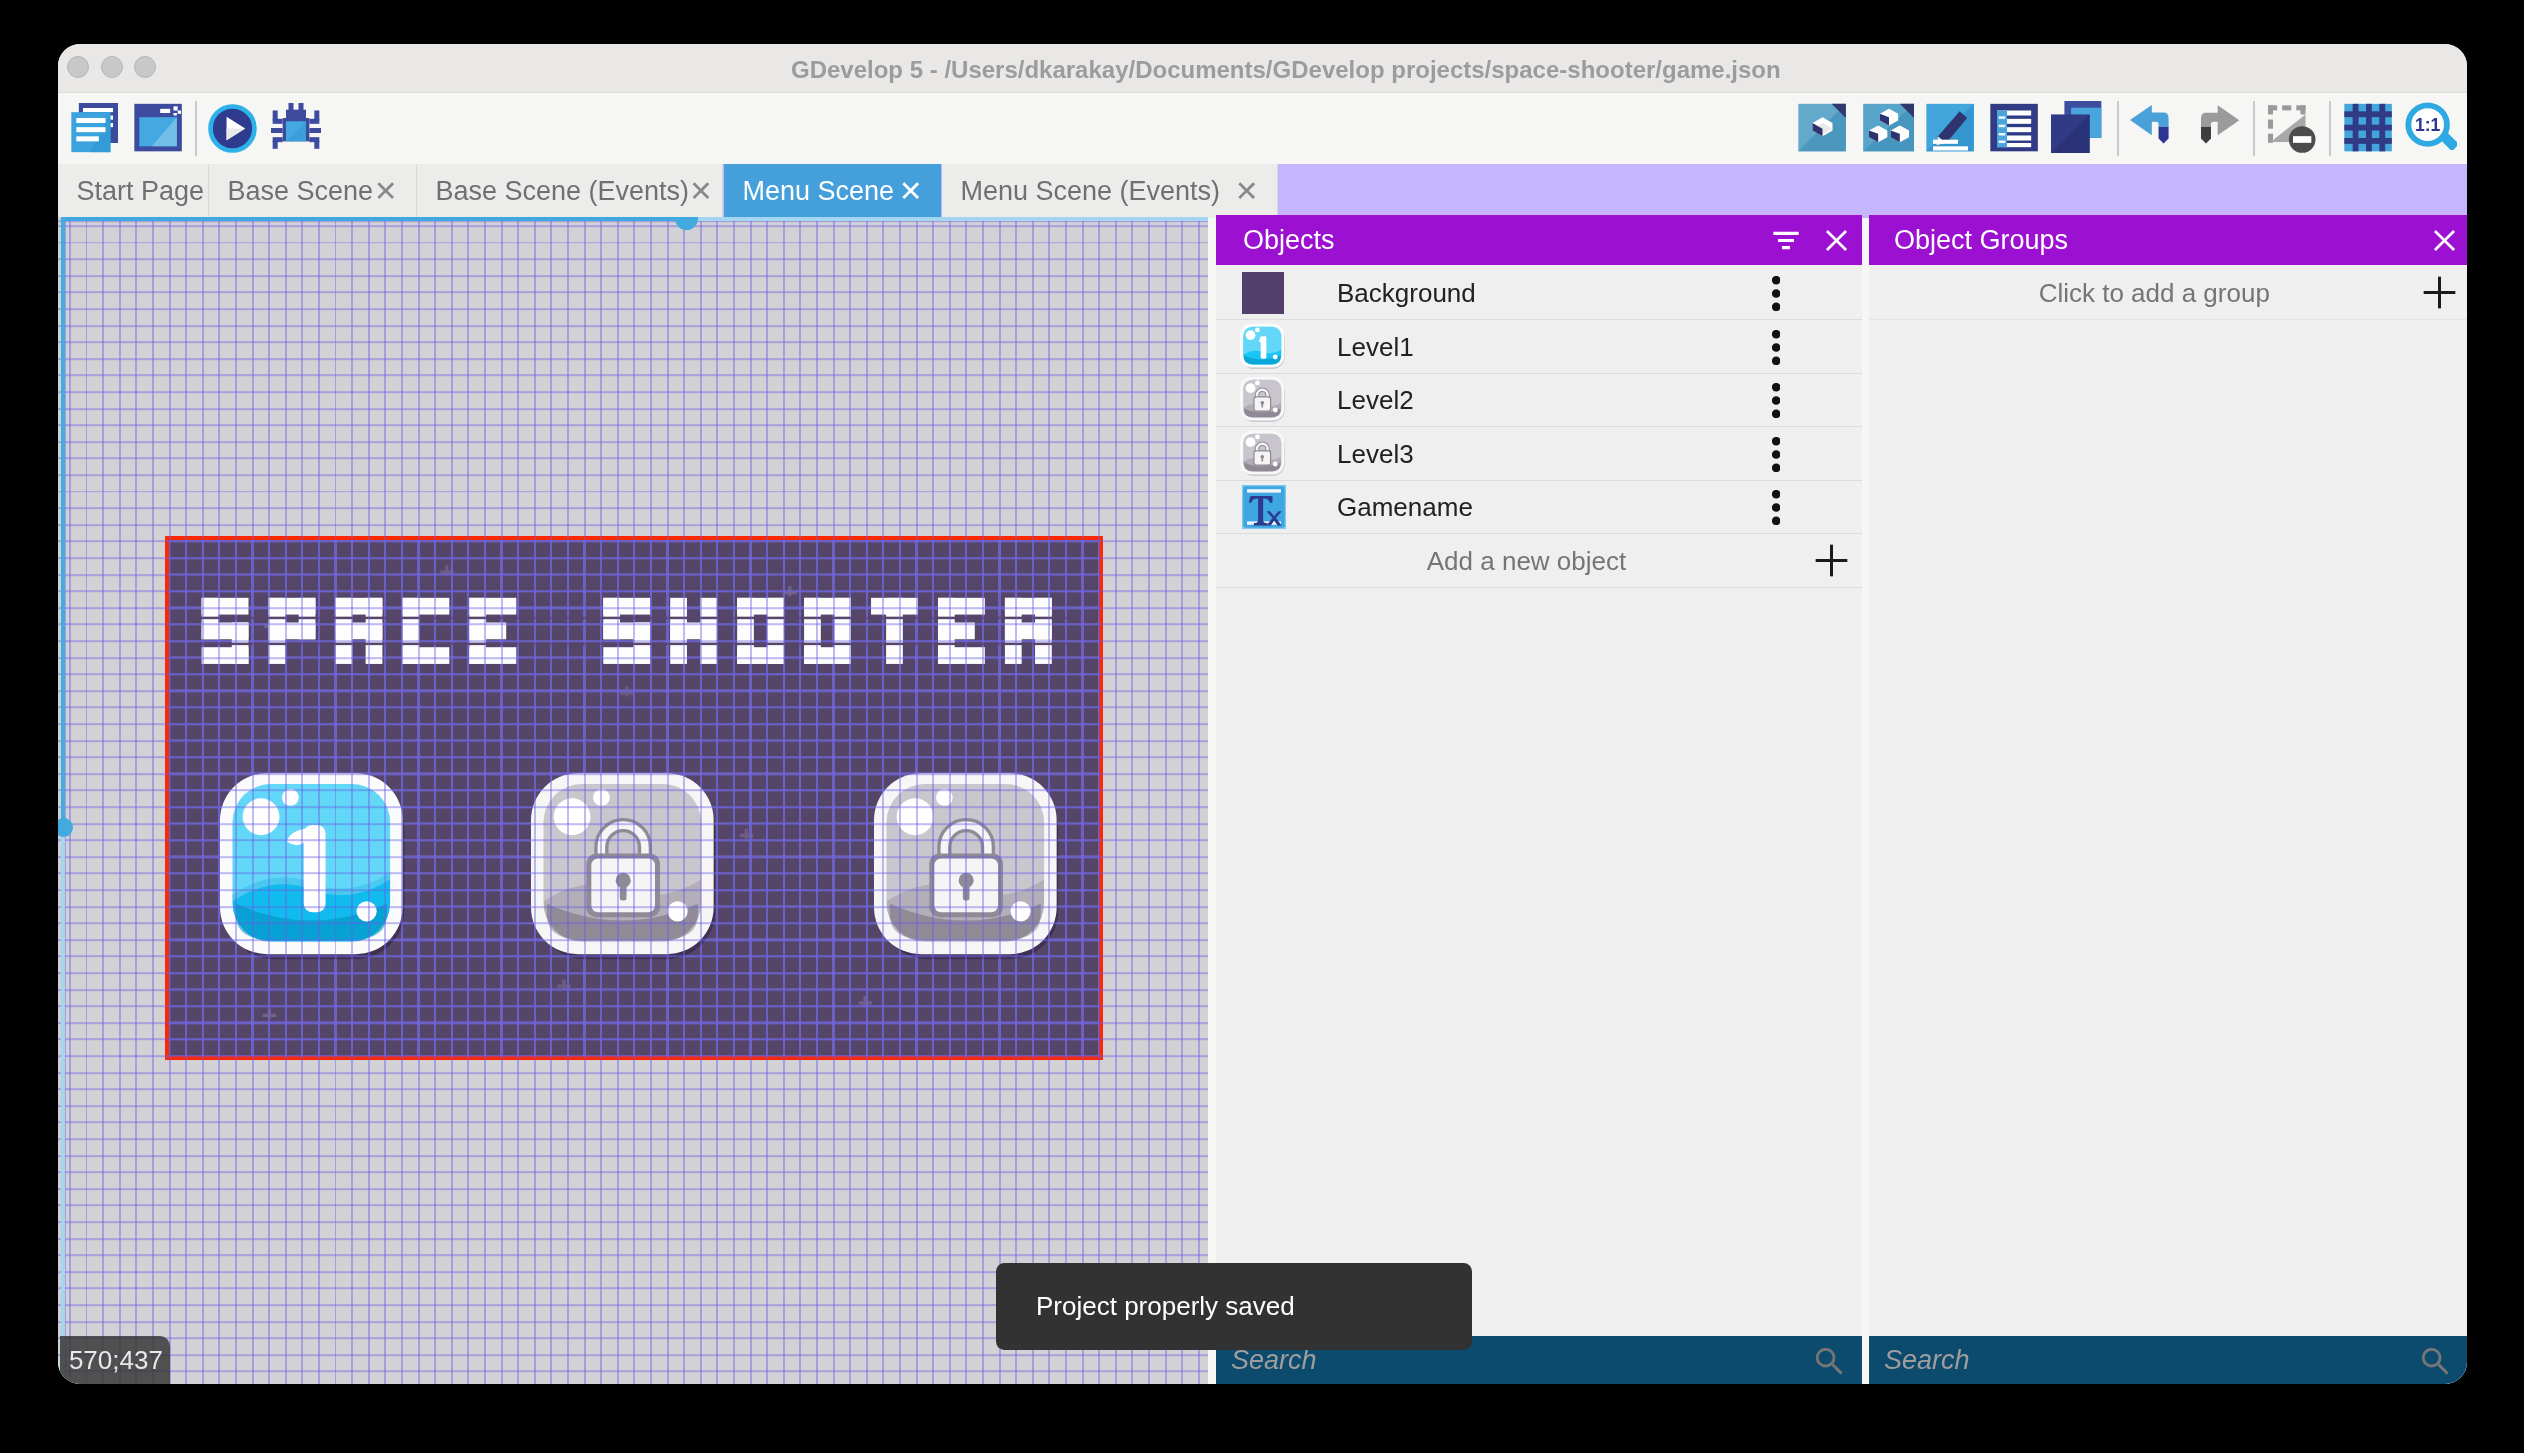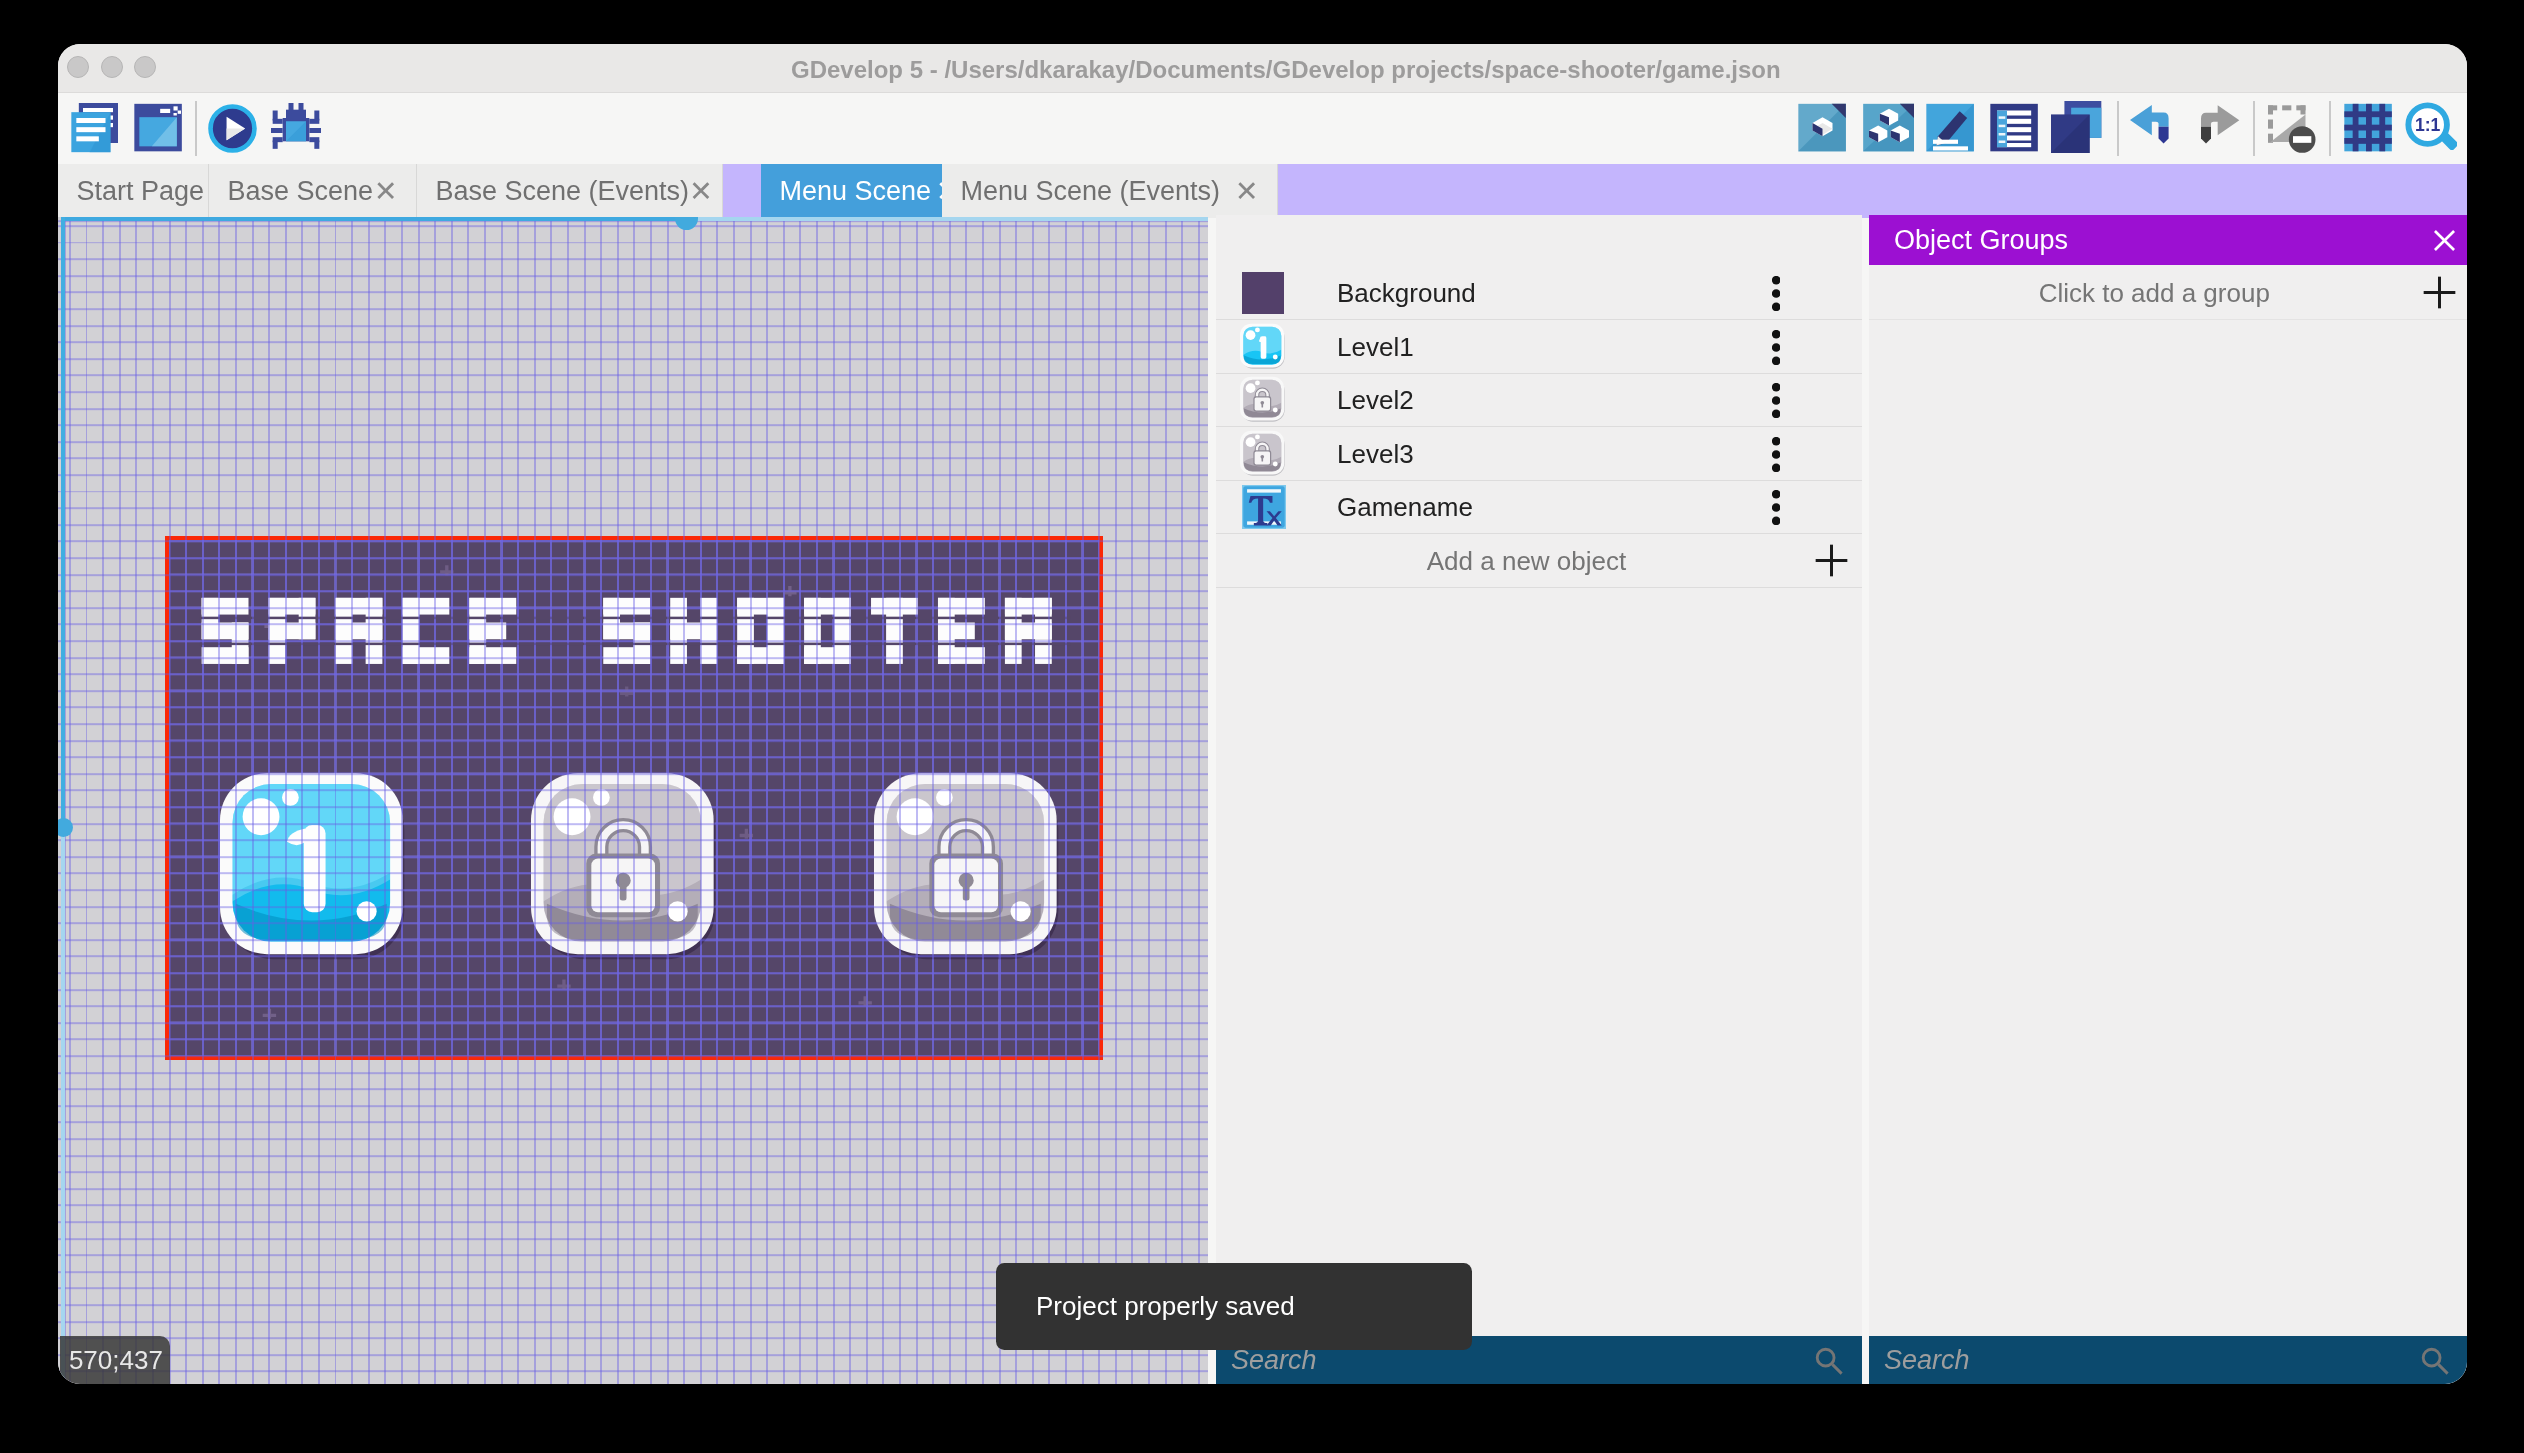--- a/index.html
+++ b/index.html
@@ -206,21 +206,21 @@
         <span>Start Page</span>
       </div>
     <div class="tab" style="left:151px;width:208px;">
         <span>Base Scene</span>
         <span class="x">✕</span>
       </div>
     <div class="tab" style="left:359px;width:306px;">
         <span>Base Scene (Events)</span>
         <span class="x">✕</span>
       </div>
-    <div class="tab active" style="left:666px;width:217px;margin-left:37px;">
+    <div class="tab active" style="left:666px;width:217px;">
         <span>Menu Scene</span>
         <span class="x">✕</span>
       </div>
     <div class="tab" style="left:884px;width:336px;">
         <span>Menu Scene (Events)</span>
         <span class="x">✕</span>
       </div>
   </div>
   <div id="canvas">
     <div id="scene">
@@ -347,20 +347,36 @@
     <div class="abs" style="left:2.5px;top:0;width:621px;height:4.2px;background:#3fa9e0;"></div>
     <div class="abs" style="left:624px;top:0;width:527px;height:4.2px;background:#a5d6ef;"></div>
     <div class="abs" style="left:617px;top:-10px;width:23.4px;height:23.4px;border-radius:50%;background:#42aade;"></div>
     <div class="abs" style="left:2.5px;top:0;width:4.2px;height:610px;background:#41aee1;"></div>
     <div class="abs" style="left:2.5px;top:610px;width:4.2px;height:557px;background:#a5d6ef;"></div>
     <div class="abs" style="left:-4.2px;top:601px;width:19px;height:19px;border-radius:50%;background:#42aade;"></div>
     <div id="chip">570;437</div>
   </div>
 
   <div class="panel" style="left:1158px;width:646px;">
+    <div class="phead">
+        <span style="margin-left:27px;">Objects</span>
+      <svg class="abs" style="left:555px;top:11.7px;" width="30" height="27" viewBox="0 0 36 34">
+          <g stroke="#fff" stroke-width="4" fill="none">
+            <line x1="2" y1="8" x2="34" y2="8"></line>
+            <line x1="8" y1="17" x2="28" y2="17"></line>
+            <line x1="13" y1="26" x2="23" y2="26"></line>
+          </g>
+        </svg>
+      <svg class="abs" style="left:608px;top:12.6px;" width="25" height="25" viewBox="0 0 34 34">
+          <g stroke="#fff" stroke-width="3.6">
+            <line x1="4" y1="4" x2="30" y2="30"></line>
+            <line x1="30" y1="4" x2="4" y2="30"></line>
+          </g>
+        </svg>
+    </div>
     <div class="row" style="top:51px;">
       <svg class="abs" style="left:26px;top:5.9px;" width="42" height="42" viewBox="0 0 50 50">
           <rect width="50" height="50" fill="#53406a"></rect>
         </svg>
       <div class="rowtext">Background</div>
       <svg class="abs" style="left:556px;top:10px;" width="8.4" height="35" viewBox="0 0 10 42">
           <g fill="#111">
             <circle cx="5" cy="5" r="5.2"></circle>
             <circle cx="5" cy="21" r="5.2"></circle>
             <circle cx="5" cy="37" r="5.2"></circle>

